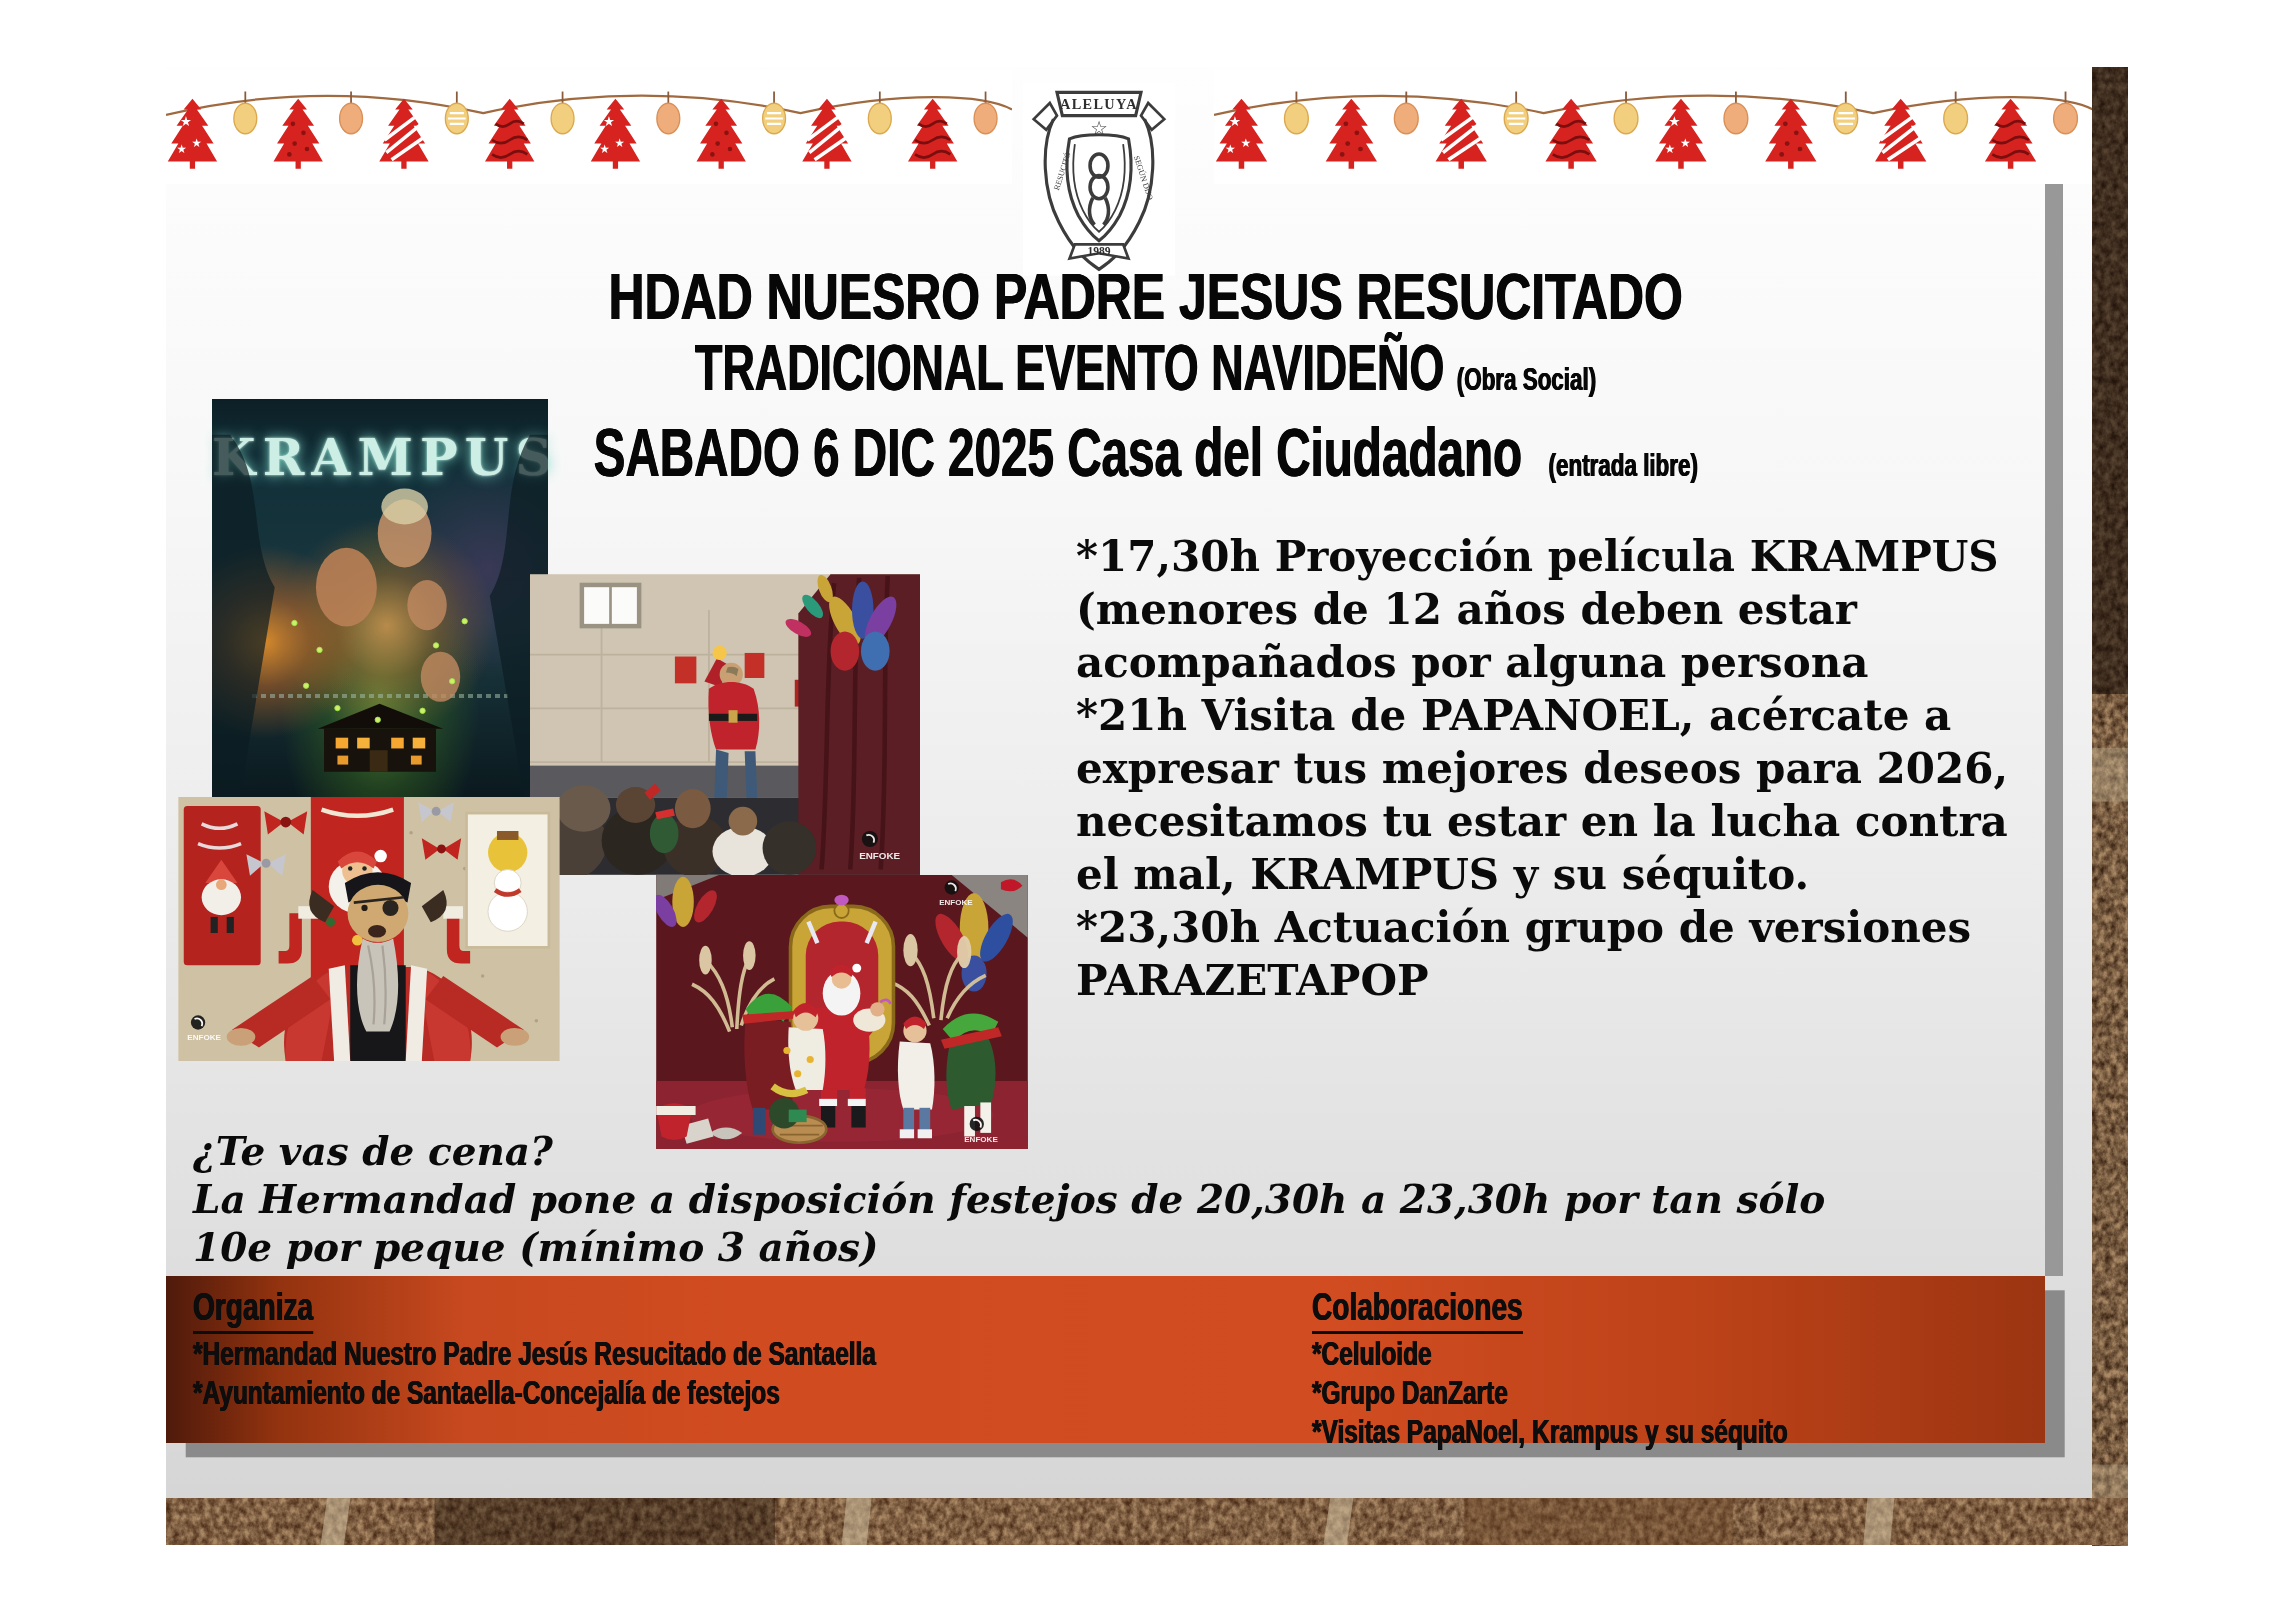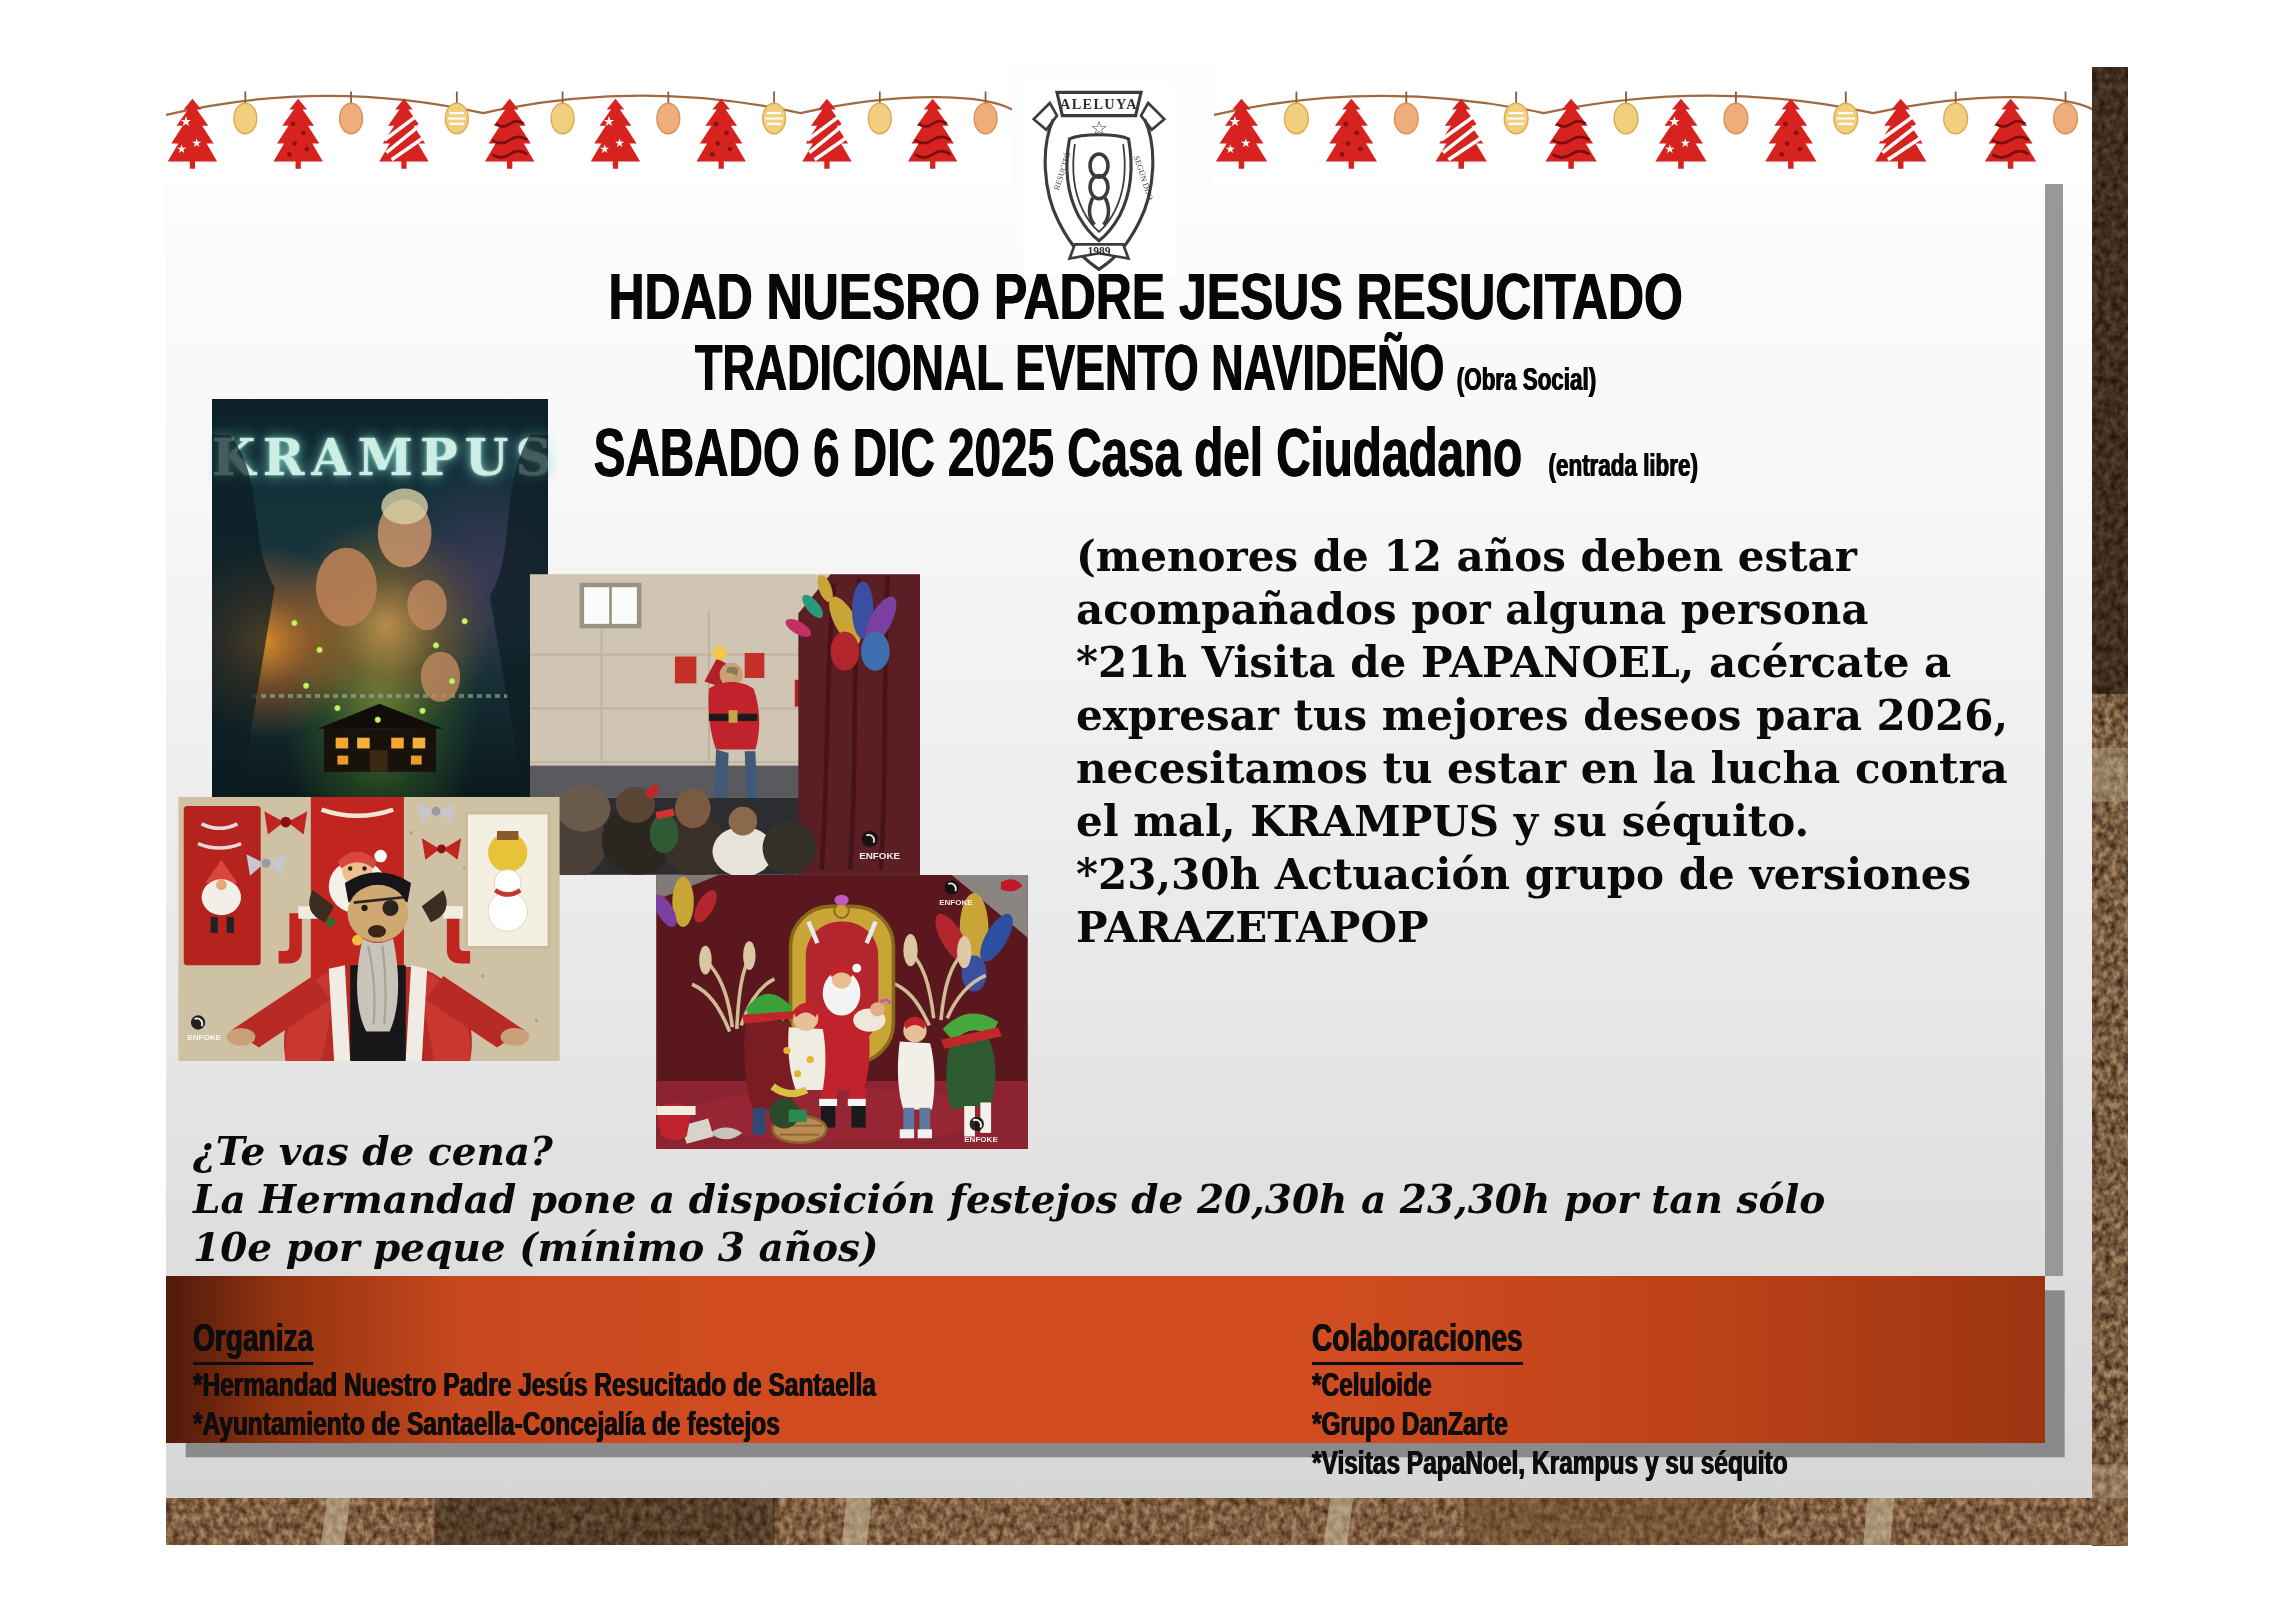--- a/index.html
+++ b/index.html
@@ -44,21 +44,21 @@
 
   
   .dinner{left:193px;top:1127px;color:#0a0a0a;font-family:"DejaVu Serif",serif;
           font-weight:700;font-style:italic;font-size:39px;line-height:48px;}
   .dinner div{white-space:nowrap;}
 
   
   .orange-bar{left:166px;top:1276px;width:1879px;height:167px;
       background:linear-gradient(90deg,#4f1a0b 0%,#93330f 6%,#c8491f 16%,#d04b20 30%,#d14c21 62%,#bc4218 82%,#9c3512 100%);
       box-shadow:19.7px 14.3px 0 #8a8a8a;color:#0d0d0d;}
-  .fcol{position:absolute;top:7.2px;margin-top:31px;}
+  .fcol{position:absolute;top:7.2px;}
   .fcol-org{left:27px;}
   .fcol-col{left:1146px;}
   .ftitle{font-size:39px;font-weight:700;line-height:47px;}
   .ftitle .sql{border-bottom:3.6px solid #0d0d0d;padding-bottom:0.9px;}
   .fitem{font-size:34px;font-weight:700;line-height:39px;}
 
   
   .brick-right{left:2092px;top:67px;width:36px;height:1479px;}
   .brick-bottom{left:166px;top:1498px;width:1962px;height:47px;}
   .brick-right svg,.brick-bottom svg{display:block;width:100%;height:100%;}
@@ -470,20 +470,21 @@
       </g>
       <g opacity="0.9">
         <circle cx="330" cy="14" r="8" fill="#111"></circle>
         <path d="M326 10 a6 6 0 0 1 8 8" stroke="#fff" stroke-width="2" fill="none"></path>
         <text x="316" y="34" font-size="9" font-weight="bold" fill="#fff" font-family="Liberation Sans,sans-serif">ENFOKE</text>
       </g>
     </svg>
   </div>
 
   <div class="abs schedule">
+    <div>*17,30h Proyección película KRAMPUS</div>
     <div>(menores de 12 años deben estar</div>
     <div>acompañados por alguna persona</div>
     <div>*21h Visita de PAPANOEL, acércate a</div>
     <div>expresar tus mejores deseos para 2026,</div>
     <div>necesitamos tu estar en la lucha contra</div>
     <div>el mal, KRAMPUS y su séquito.</div>
     <div>*23,30h Actuación grupo de versiones</div>
     <div>PARAZETAPOP</div>
   </div>
 

